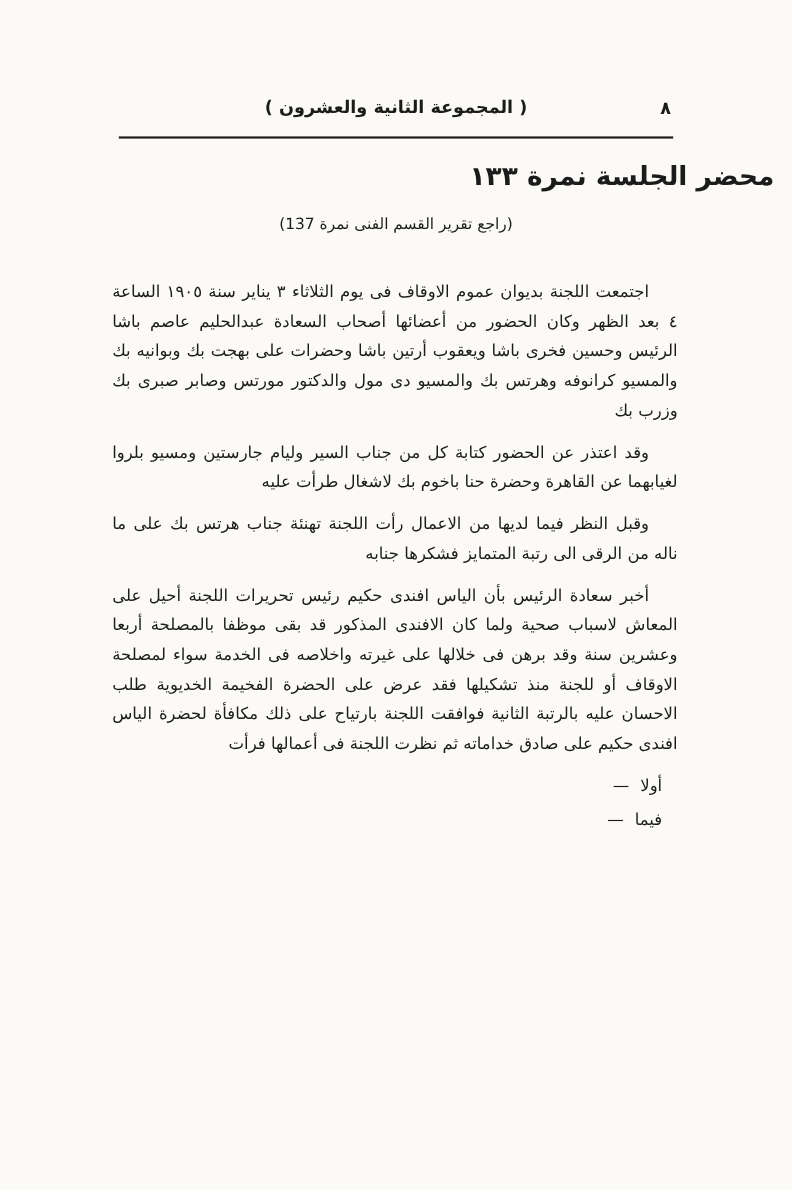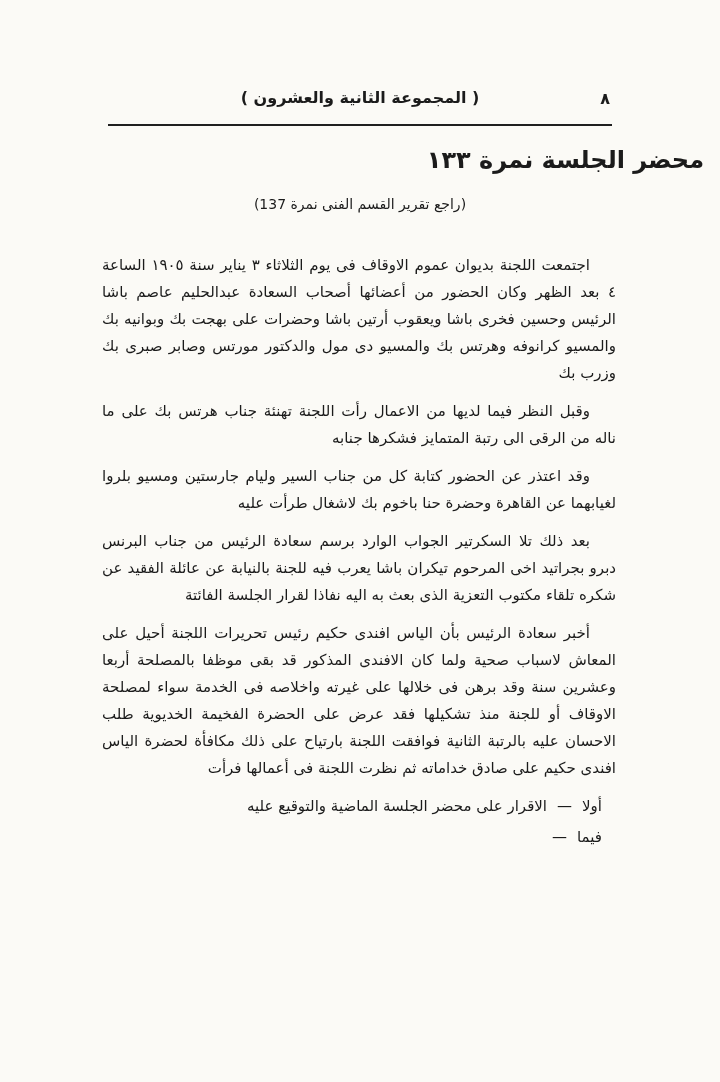--- a/index.html
+++ b/index.html
@@ -112,29 +112,27 @@
   </header>
 
   <div class="header-rule"></div>
 
   <h1 class="doc-title">محضر الجلسة نمرة ١٣٣</h1>
 
   <div class="doc-subtitle">(راجع تقرير القسم الفنى نمرة 137)</div>
 
   <main class="doc-body">
     <p>اجتمعت اللجنة بديوان عموم الاوقاف فى يوم الثلاثاء ٣ يناير سنة ١٩٠٥ الساعة ٤ بعد الظهر وكان الحضور من أعضائها أصحاب السعادة عبدالحليم عاصم باشا الرئيس وحسين فخرى باشا ويعقوب أرتين باشا وحضرات على بهجت بك وبوانيه بك والمسيو كرانوفه وهرتس بك والمسيو دى مول والدكتور مورتس وصابر صبرى بك وزرب بك</p>
+    <p>وقد اعتذر عن الحضور كتابة كل من جناب السير وليام جارستين ومسيو بلروا لغيابهما عن القاهرة وحضرة حنا باخوم بك لاشغال طرأت عليه</p>
     <p>وقبل النظر فيما لديها من الاعمال رأت اللجنة تهنئة جناب هرتس بك على ما ناله من الرقى الى رتبة المتمايز فشكرها جنابه</p>
-    <p>وقد اعتذر عن الحضور كتابة كل من جناب السير وليام جارستين ومسيو بلروا لغيابهما عن القاهرة وحضرة حنا باخوم بك لاشغال طرأت عليه</p>
-    <p>بعد ذلك تلا السكرتير الجواب الوارد برسم سعادة الرئيس من جناب البرنس دبرو بجراتيد اخى المرحوم تيكران باشا يعرب فيه للجنة بالنيابة عن عائلة الفقيد عن شكره تلقاء مكتوب التعزية الذى بعث به اليه نفاذا لقرار الجلسة الفائتة</p>
     <p>أخبر سعادة الرئيس بأن الياس افندى حكيم رئيس تحريرات اللجنة أحيل على المعاش لاسباب صحية ولما كان الافندى المذكور قد بقى موظفا بالمصلحة أربعا وعشرين سنة وقد برهن فى خلالها على غيرته واخلاصه فى الخدمة سواء لمصلحة الاوقاف أو للجنة منذ تشكيلها فقد عرض على الحضرة الفخيمة الخديوية طلب الاحسان عليه بالرتبة الثانية فوافقت اللجنة بارتياح على ذلك مكافأة لحضرة الياس افندى حكيم على صادق خداماته ثم نظرت اللجنة فى أعمالها فرأت</p>
 
     <div class="list-item">
       <span class="marker">أولا</span>
       <span class="dash">—</span>
-      <span class="item-text">الاقرار على محضر الجلسة الماضية والتوقيع عليه</span>
     </div>
 
     <div class="list-item">
       <span class="marker">فيما</span>
       <span class="dash">—</span>
     </div>
   </main>
 
 </div>
 

